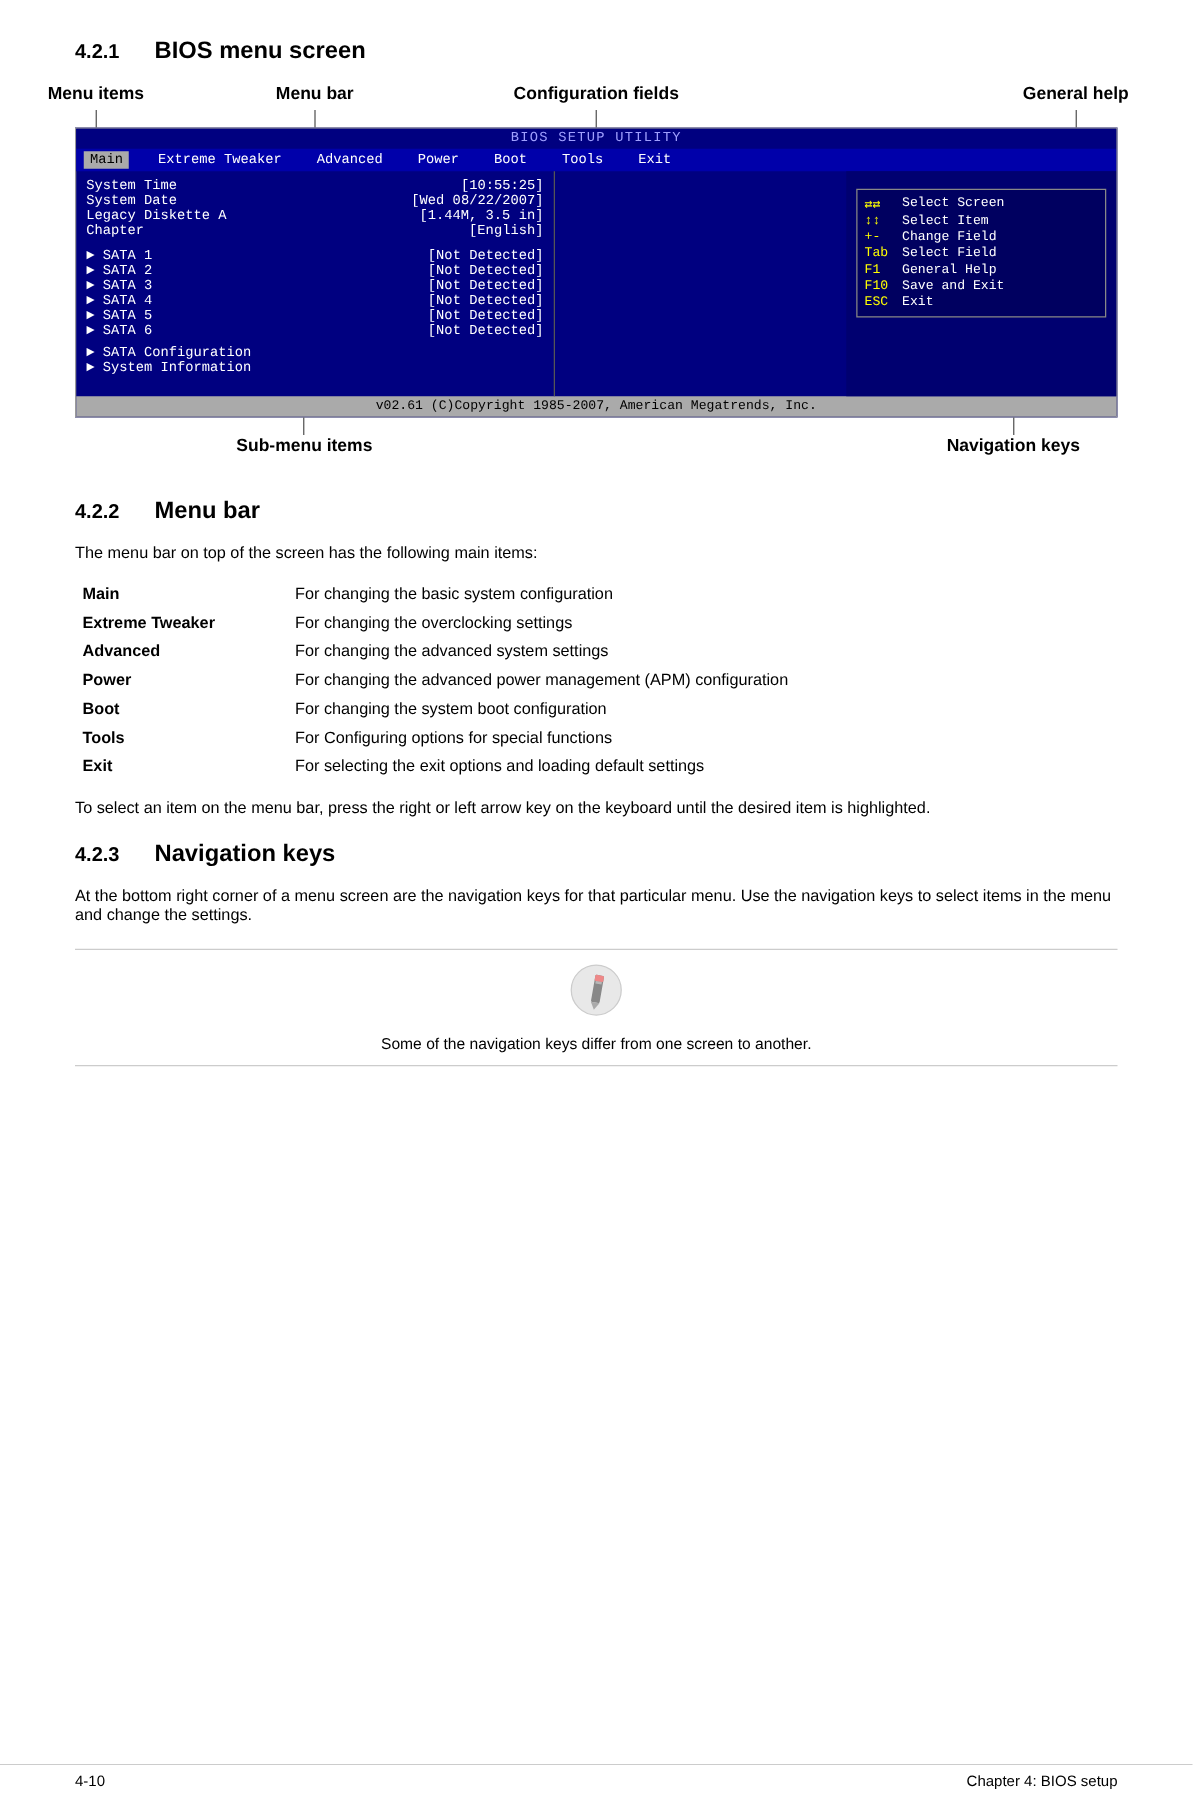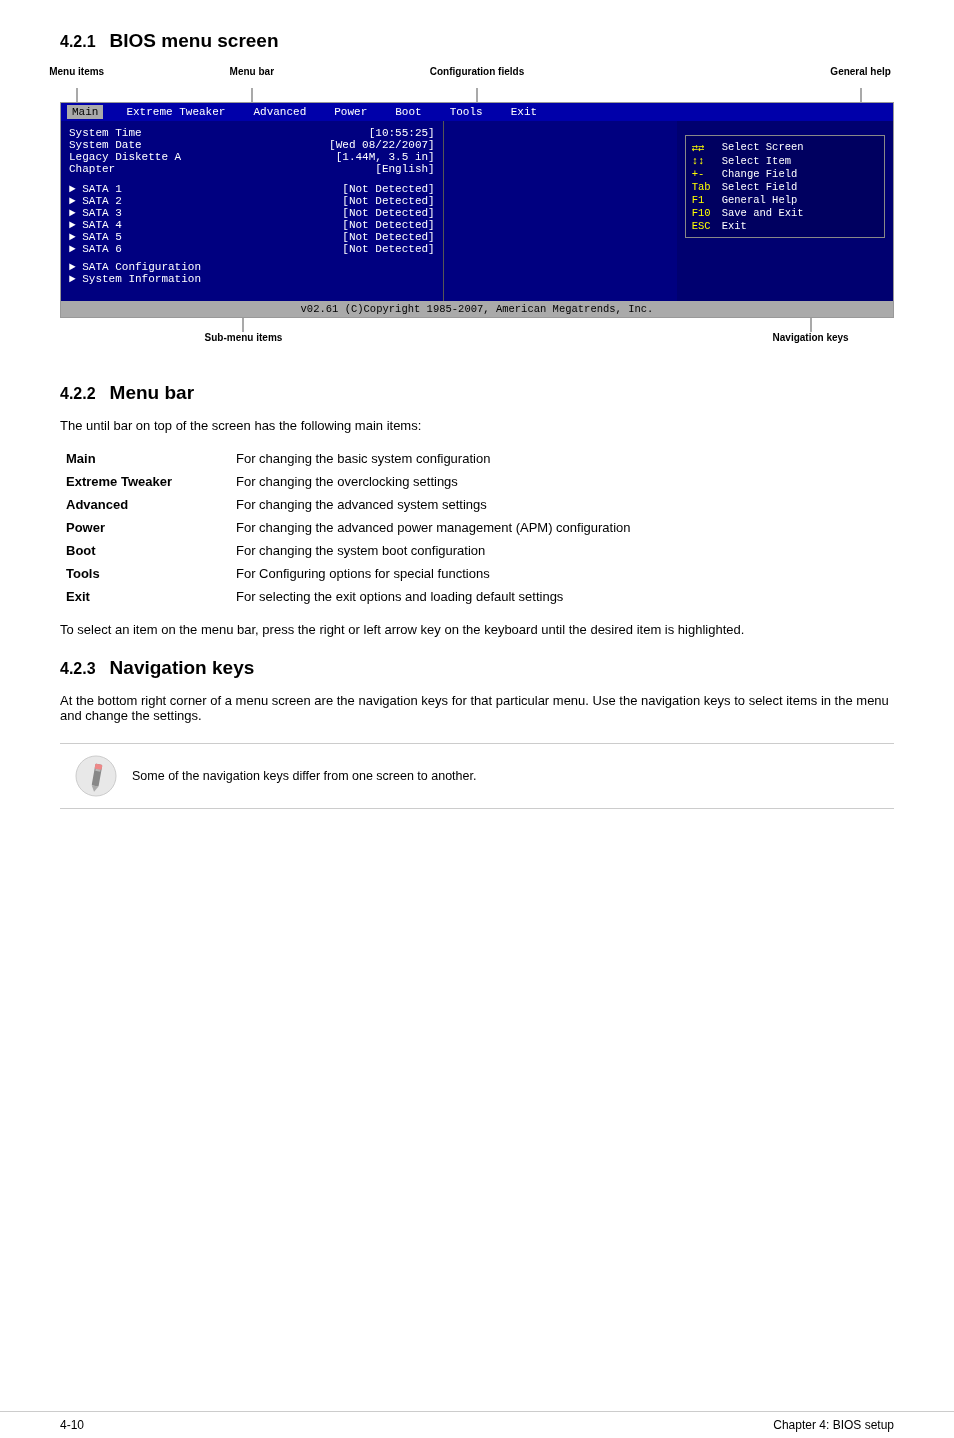--- a/index.html
+++ b/index.html
@@ -155,20 +155,21 @@
 
     
     .note-box {
       border-top: 1px solid #ccc;
       border-bottom: 1px solid #ccc;
       padding: 10px 14px;
       display: flex;
       align-items: center;
       gap: 14px;
       margin-top: 20px;
+      flex-direction: column;
     }
     .note-icon {
       width: 44px;
       height: 44px;
       flex-shrink: 0;
     }
     .note-text {
       font-size: 12.5px;
     }
 
@@ -179,32 +180,32 @@
       left: 0;
       right: 0;
       display: flex;
       justify-content: space-between;
       font-size: 12px;
       padding: 6px 60px;
       border-top: 1px solid #ccc;
       background: #fff;
     }
     .ann-label {
-      font-size: 10px;
+      font-size: 14px;
       font-weight: bold;
       text-align: center;
     }
 
     
     h2.section-heading {
       font-size: 17px;
       font-weight: bold;
       margin-bottom: 14px;
       display: flex;
-      gap: 14px;
+      gap: 28px;
       align-items: baseline;
     }
     h2.section-heading .sec-num {
       font-size: 16px;
     }
     h2.section-heading .sec-title {
       font-size: 19px;
     }
 
     .bios-help-text {
@@ -231,20 +232,21 @@
   </div>
 
   <div style="position:relative; height:14px; margin-bottom:0;">
     <div style="position:absolute; left:2%; width:1px; height:14px; background:#555; transform:translateX(-50%);"></div>
     <div style="position:absolute; left:23%; width:1px; height:14px; background:#555; transform:translateX(-50%);"></div>
     <div style="position:absolute; left:50%; width:1px; height:14px; background:#555; transform:translateX(-50%);"></div>
     <div style="position:absolute; right:4%; width:1px; height:14px; background:#555; transform:translateX(50%);"></div>
   </div>
 
   <div class="bios-screen">
+    <div class="bios-title-bar">BIOS SETUP UTILITY</div>
     <div class="bios-menu-bar">
       <span class="bios-menu-item active">Main</span>
       <span class="bios-menu-item">Extreme Tweaker</span>
       <span class="bios-menu-item">Advanced</span>
       <span class="bios-menu-item">Power</span>
       <span class="bios-menu-item">Boot</span>
       <span class="bios-menu-item">Tools</span>
       <span class="bios-menu-item">Exit</span>
     </div>
     <div class="bios-content">
@@ -349,21 +351,21 @@
     <span class="ann-label" style="position:absolute; right:10%; transform:translateX(50%);">Navigation keys</span>
   </div>
 
 </div>
 
 <div class="menu-bar-section">
   <h2 class="section-heading">
     <span class="sec-num">4.2.2</span>
     <span class="sec-title">Menu bar</span>
   </h2>
-  <p class="menu-bar-desc">The until bar on top of the screen has the following main items:</p>
+  <p class="menu-bar-desc">The menu bar on top of the screen has the following main items:</p>
 
   <table class="menu-table">
     <tbody>
       <tr>
         <td><strong>Main</strong></td>
         <td>For changing the basic system configuration</td>
       </tr>
       <tr>
         <td><strong>Extreme Tweaker</strong></td>
         <td>For changing the overclocking settings</td>

